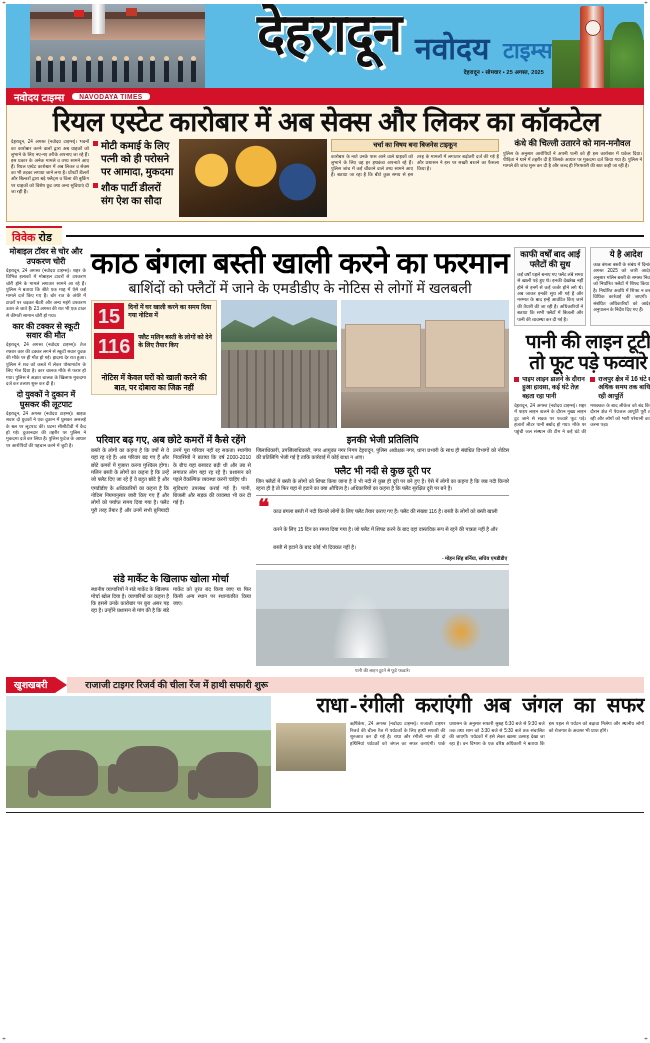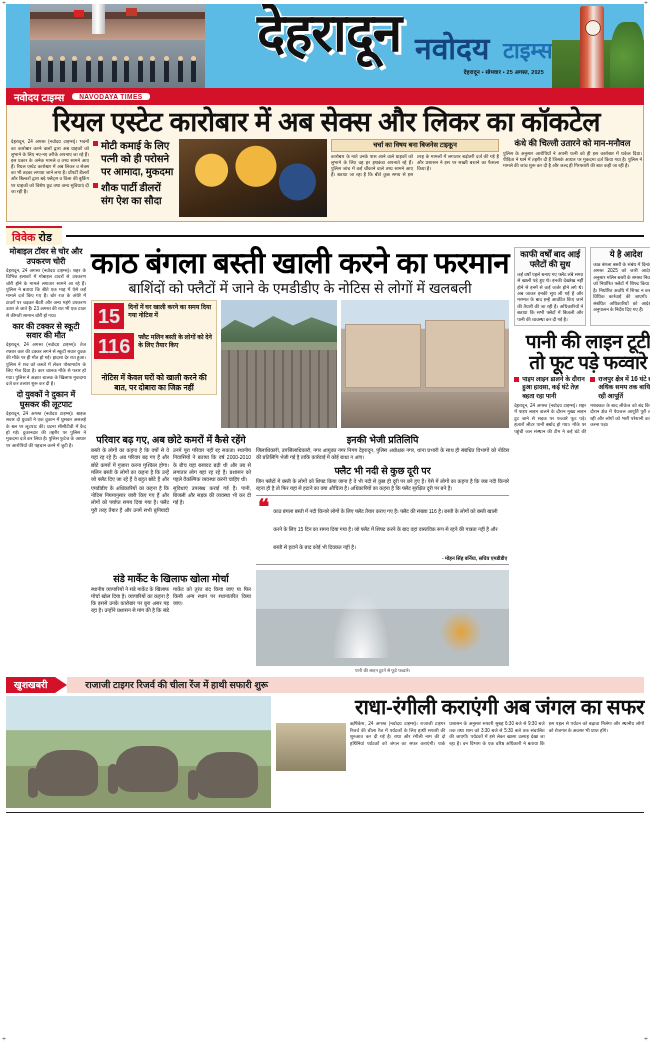--- a/index.html
+++ b/index.html
@@ -204,21 +204,21 @@
     font-weight:700;font-size:9.4px;display:flex;align-items:center;padding:0 8px;white-space:nowrap;}
   .gb-arrow{width:0;height:0;border-left:12px solid #d3122a;border-top:8px solid transparent;border-bottom:8px solid transparent;}
   .gb-strip{flex:1 1 auto;background:#f6d6cf;display:flex;align-items:center;padding-left:18px;
     font-family:"Liberation Sans","DejaVu Sans",sans-serif;font-weight:700;font-size:9.4px;color:#222;}
   .gb-body{display:flex;gap:5px;margin-top:3px;}
   .gb-photo{width:265px;flex:0 0 265px;height:112px;position:relative;overflow:hidden;
     background:linear-gradient(180deg,#cfe3ea 0 30%,#9fb98a 31% 62%,#8a9a6e 63% 100%);}
   .gb-photo .eleph{position:absolute;bottom:12px;width:62px;height:46px;background:#6b6259;border-radius:42% 38% 26% 26%;}
   .gb-photo .eleph:after{content:"";position:absolute;left:-8px;bottom:-2px;width:10px;height:30px;background:#6b6259;border-radius:6px;}
   .gb-head{
-    font-family:Liberation Sans, sans-serif;font-weight:700;
+    font-family:Liberation Mono, monospace;font-weight:700;
     font-size:20.5px;line-height:1.1;text-align:right;white-space:nowrap;letter-spacing:-.3px;margin-bottom:3px;
   }
   .gb-photo2{width:70px;height:48px;background:linear-gradient(180deg,#cdbf9e,#8e8468);float:left;margin:2px 4px 2px 0;}
 
   .footline{border-top:1px solid #222;margin-top:4px;}
 </style>
 </head>
 <body>
 
 <div class="page">

